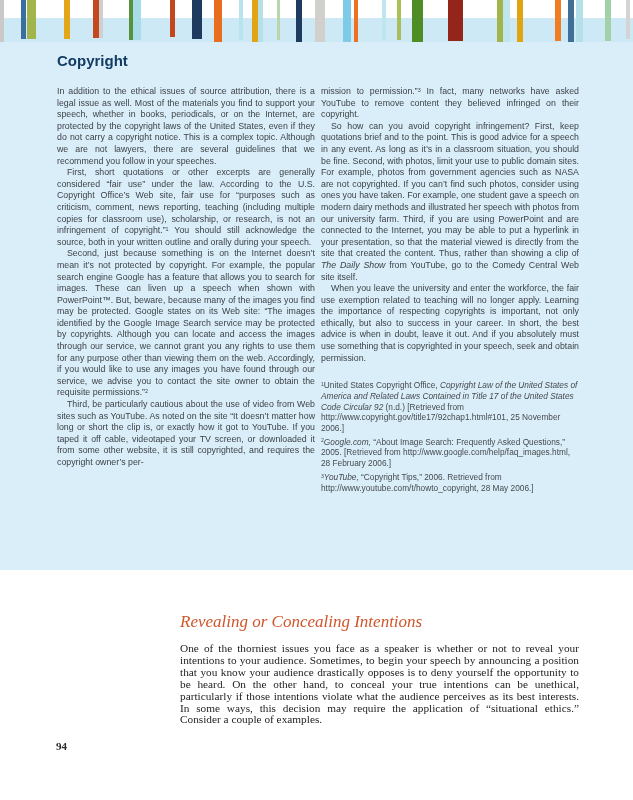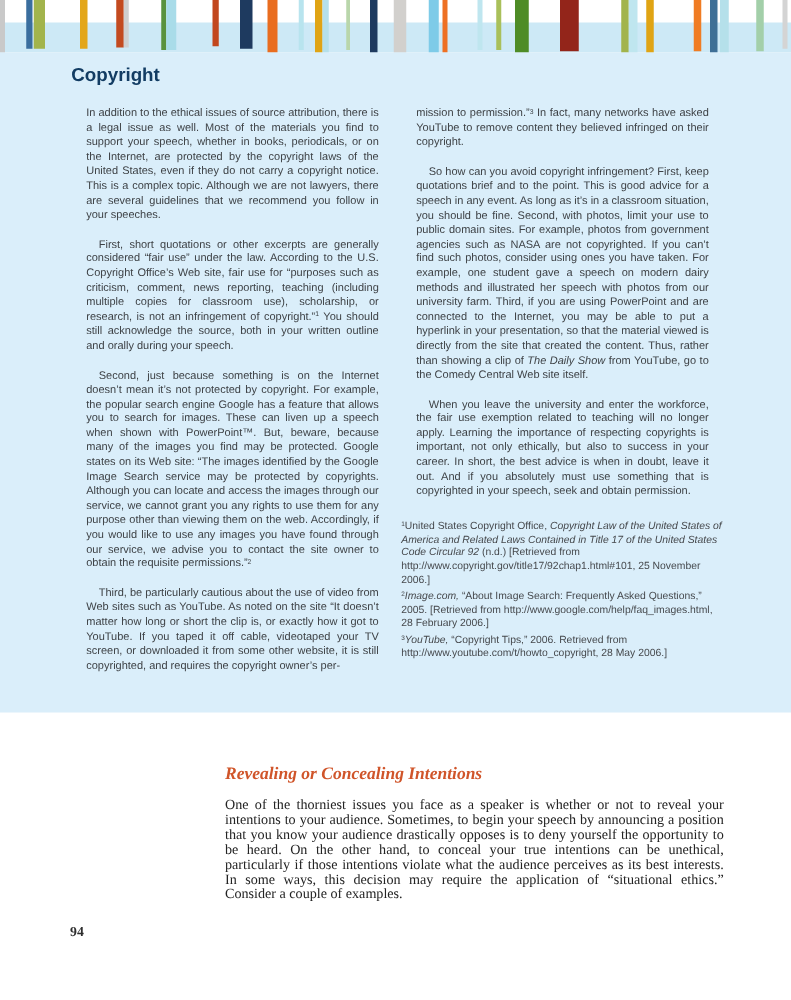--- a/index.html
+++ b/index.html
@@ -13,34 +13,34 @@
   .bluebox{
     position:absolute;left:0;top:42px;width:633px;height:528px;
     background:var(--box);box-sizing:border-box;padding:10px 54px 0 57px;
   }
   .box-title{
     font-family:"DejaVu Serif",serif;font-weight:bold;font-size:23px;
     color:var(--title);margin:0 0 11px 0;letter-spacing:.3px;
   }
   .box-subtitle{
     font-family:"Liberation Sans",sans-serif;font-weight:bold;font-size:15px;
-    color:var(--subtitle);margin:0 0 4px 0;
+    color:var(--subtitle);margin:0 0 17px 0;
   }
   .cols{display:flex;gap:6px;}
   .col{width:258px;font-size:8.8px;line-height:11.6px;text-align:justify;color:var(--body);}
-  .col p{margin:12px;}
+  .col p{margin:0;}
   .col p.indent{text-indent:10px;}
   sup{font-size:.62em;line-height:0;position:relative;top:-.45em;vertical-align:baseline;}
   em{font-style:italic;}
   .footnotes{margin-top:16px;font-size:8.3px;line-height:10.7px;text-align:left;color:var(--footnote);}
   .footnotes p{margin:0 0 3px 0;}
   .section{position:absolute;left:180px;top:612px;width:399px;}
   .section-heading{
-    font-family:"Liberation Serif",serif;font-style:italic;font-weight:bold;
-    font-size:14px;color:var(--heading2);margin:0;
+    font-family:"Liberation Serif",serif;font-style:italic;font-weight:normal;
+    font-size:17px;color:var(--heading2);margin:0;
   }
   .section-paragraph{
     font-family:"Liberation Serif",serif;font-size:11.3px;line-height:11.9px;
     text-align:justify;color:var(--text_dark);margin:11px 0 12px 0;
   }
   .pagenum{
     position:absolute;left:56px;top:740px;
     font-family:"Liberation Serif",serif;font-weight:bold;font-size:11px;color:#2e2e2e;
   }
 </style>
@@ -92,21 +92,21 @@
         <p class="indent"><span>Third, be particularly cautious about the use of video from Web sites such as YouTube. As noted on the site “It doesn’t matter how long or short the clip is, or exactly how it got to YouTube. If you taped it off cable, videotaped your TV screen, or downloaded it from some other website, it is still copyrighted, and requires the copyright owner’s per-</span></p>
       </div>
     <div class="col">
       <div>
           <p><span>mission to permission.”</span><sup>3</sup><span> In fact, many networks have asked YouTube to remove content they believed infringed on their copyright.</span></p>
           <p class="indent"><span>So how can you avoid copyright infringement? First, keep quotations brief and to the point. This is good advice for a speech in any event. As long as it’s in a classroom situation, you should be fine. Second, with photos, limit your use to public domain sites. For example, photos from government agencies such as NASA are not copyrighted. If you can’t find such photos, consider using ones you have taken. For example, one student gave a speech on modern dairy methods and illustrated her speech with photos from our university farm. Third, if you are using PowerPoint and are connected to the Internet, you may be able to put a hyperlink in your presentation, so that the material viewed is directly from the site that created the content. Thus, rather than showing a clip of </span><em>The Daily Show</em><span> from YouTube, go to the Comedy Central Web site itself.</span></p>
           <p class="indent"><span>When you leave the university and enter the workforce, the fair use exemption related to teaching will no longer apply. Learning the importance of respecting copyrights is important, not only ethically, but also to success in your career. In short, the best advice is when in doubt, leave it out. And if you absolutely must use something that is copyrighted in your speech, seek and obtain permission.</span></p>
         </div>
       <div class="footnotes">
           <p><sup>1</sup><span>United States Copyright Office, </span><em>Copyright Law of the United States of America and Related Laws Contained in Title 17 of the United States Code Circular 92</em><span> (n.d.) [Retrieved from http://www.copyright.gov/title17/92chap1.html#101, 25 November 2006.]</span></p>
-          <p><sup>2</sup><em>Image.com,</em><span> “About Image Search: Frequently Asked Questions,” 2005. [Retrieved from http://www.google.com/help/faq_images.html, 28 February 2006.]</span></p>
+          <p><sup>2</sup><em>Google.com,</em><span> “About Image Search: Frequently Asked Questions,” 2005. [Retrieved from http://www.google.com/help/faq_images.html, 28 February 2006.]</span></p>
           <p><sup>3</sup><em>YouTube,</em><span> “Copyright Tips,” 2006. Retrieved from http://www.youtube.com/t/howto_copyright, 28 May 2006.]</span></p>
         </div>
     </div>
   </div>
 </div>
 
 <div class="section">
   <h3 class="section-heading">Revealing or Concealing Intentions</h3>
   <p class="section-paragraph">One of the thorniest issues you face as a speaker is whether or not to reveal your intentions to your audience. Sometimes, to begin your speech by announcing a position that you know your audience drastically opposes is to deny yourself the opportunity to be heard. On the other hand, to conceal your true intentions can be unethical, particularly if those intentions violate what the audience perceives as its best interests. In some ways, this decision may require the application of “situational ethics.” Consider a couple of examples.</p>
 </div>

